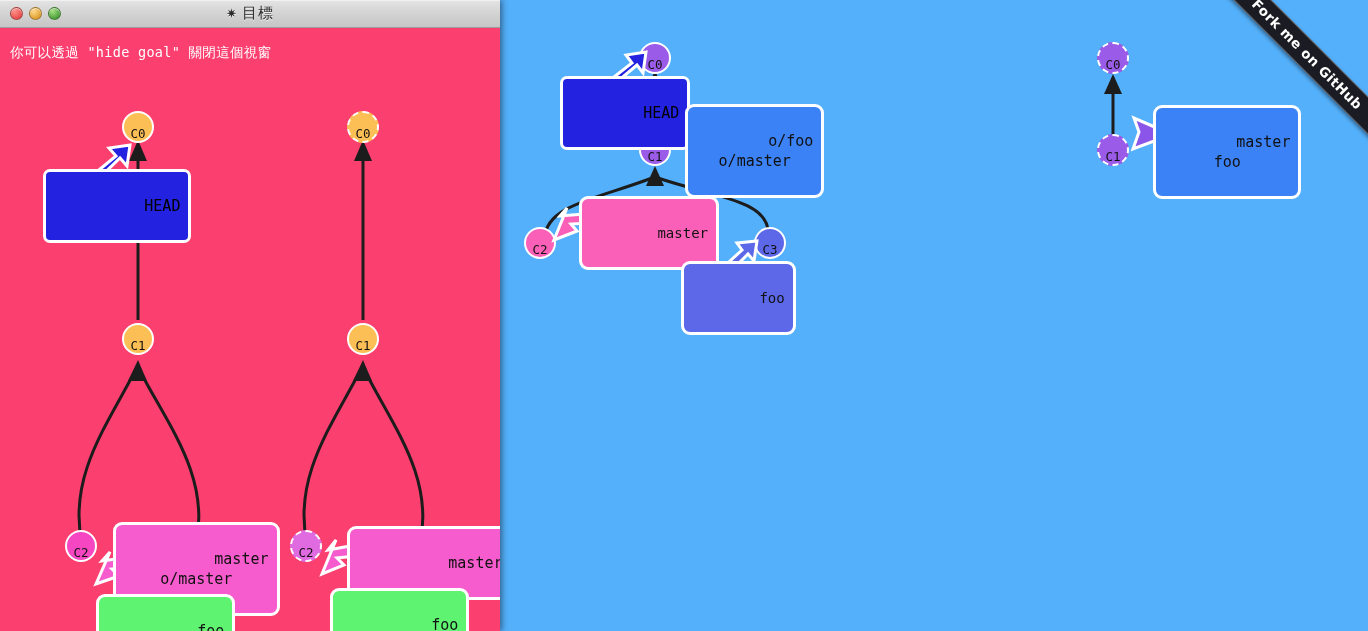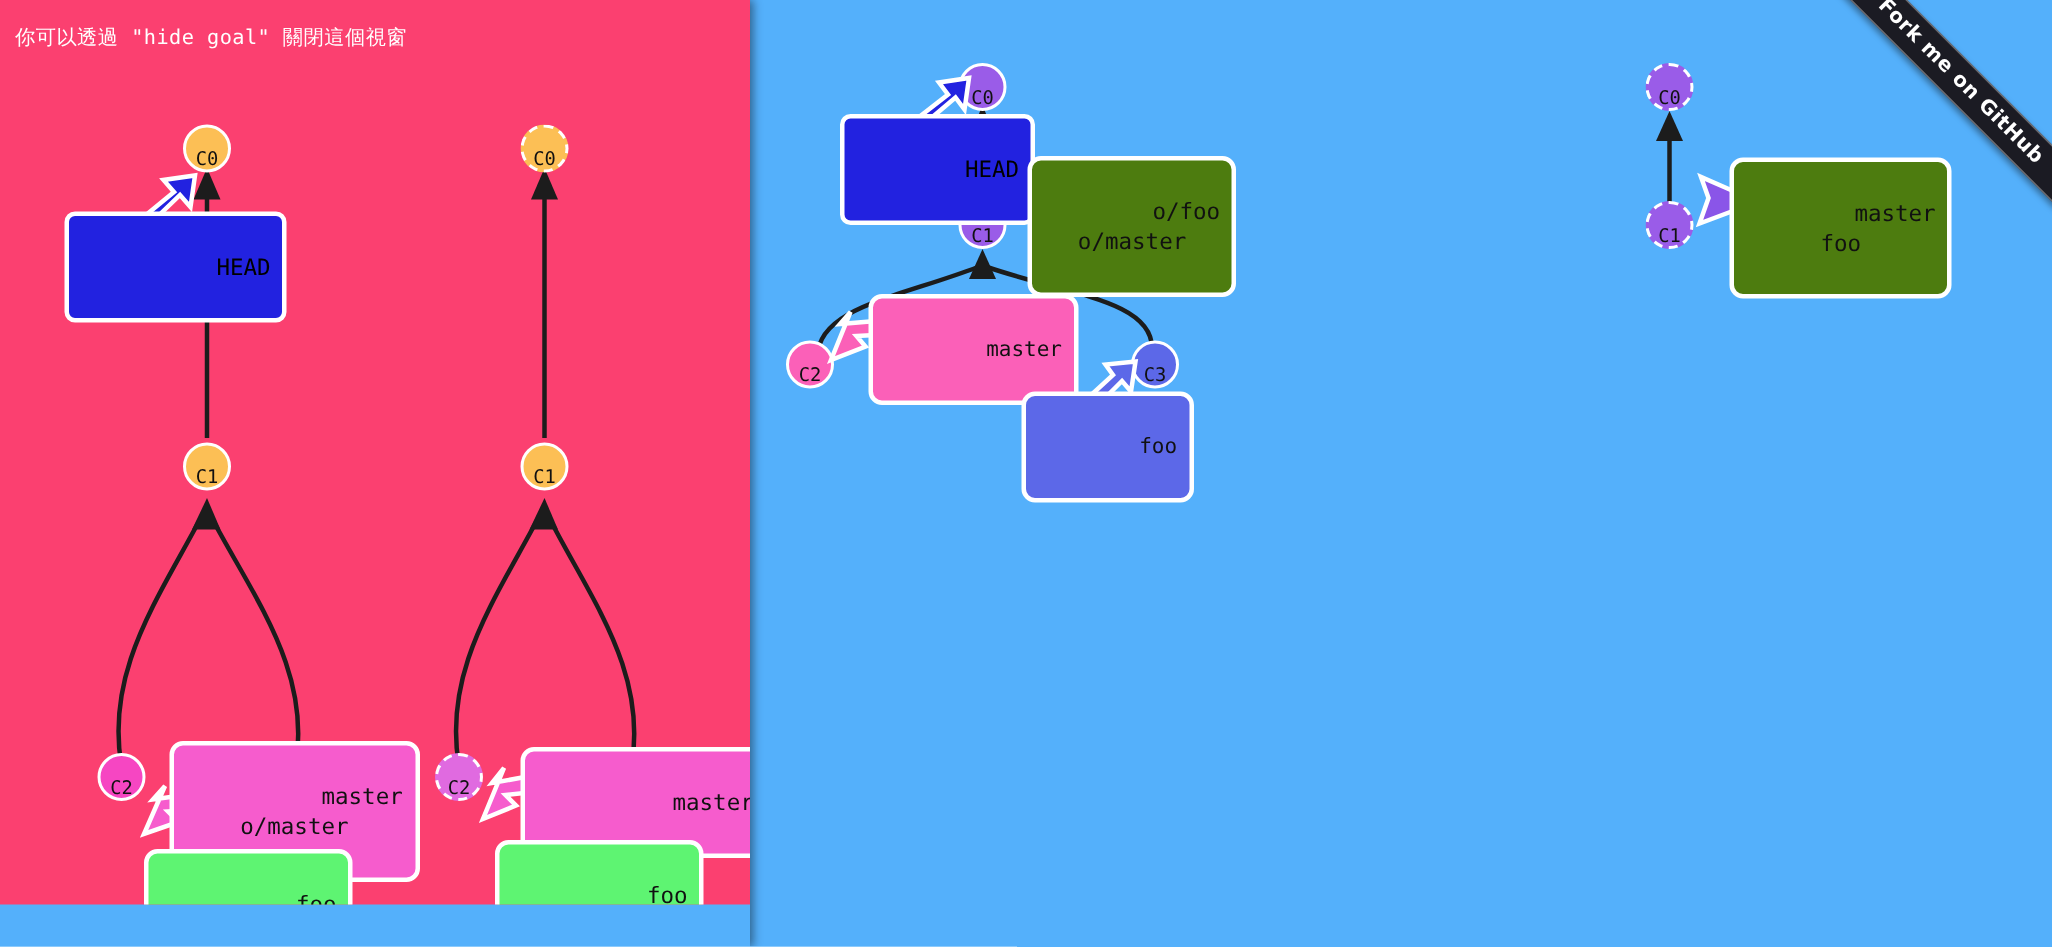--- a/index.html
+++ b/index.html
@@ -112,21 +112,21 @@
     white-space: pre;
     z-index: 8;
   }
   .ref-box.head {
     background: #2222e0; color: #000000;
     border-radius: 7px;
     font-size: 15px;
   }
   .ref-box.magenta { background: #f65ccd; }
   .ref-box.green   { background: #5ef472; }
-  .ref-box.purple  { background: #4d7c0f; }
+  .ref-box.purple  { background: #3b82f6; }
   .ref-box.pink    { background: #fb60b8; }
   .ref-box.blue    { background: #5c68e8; }
 
   .edge, .arrow-ref { position: absolute; overflow: visible; z-index: 4; }
   .arrow-ref { z-index: 7; }
 
   
   #fork-ribbon {
     position: absolute;
     top: 41px; right: -44px;
@@ -233,20 +233,31 @@
       </div>
     </div>
 
     <div id="fork-ribbon">
       <span>Fork me on GitHub</span>
     </div>
   </div>
 
   <div id="goal-window">
 
+    <div id="titlebar">
+      <div id="titlebar-top-sheen"></div>
+      <div class="lights">
+        <div class="light close"></div>
+        <div class="light min"></div>
+        <div class="light max"></div>
+      </div>
+      <div id="window-title">
+        <span id="gear-icon">✷</span><span>目標</span>
+      </div>
+    </div>
 
     <div id="goal-body">
       <div id="goal-hint">你可以透過 "hide goal" 關閉這個視窗</div>
 
       <div class="tree" style="left:0; top:0; width:250px; height:603px;">
 
         <svg class="edge" style="left:0; top:0; width:250px; height:603px;">
 
           <path d="M138,292 L138,126" stroke="#1c1c1c" stroke-width="3" fill="none"></path>
           <polygon points="138,112 129,133 147,133" fill="#1c1c1c"></polygon>

